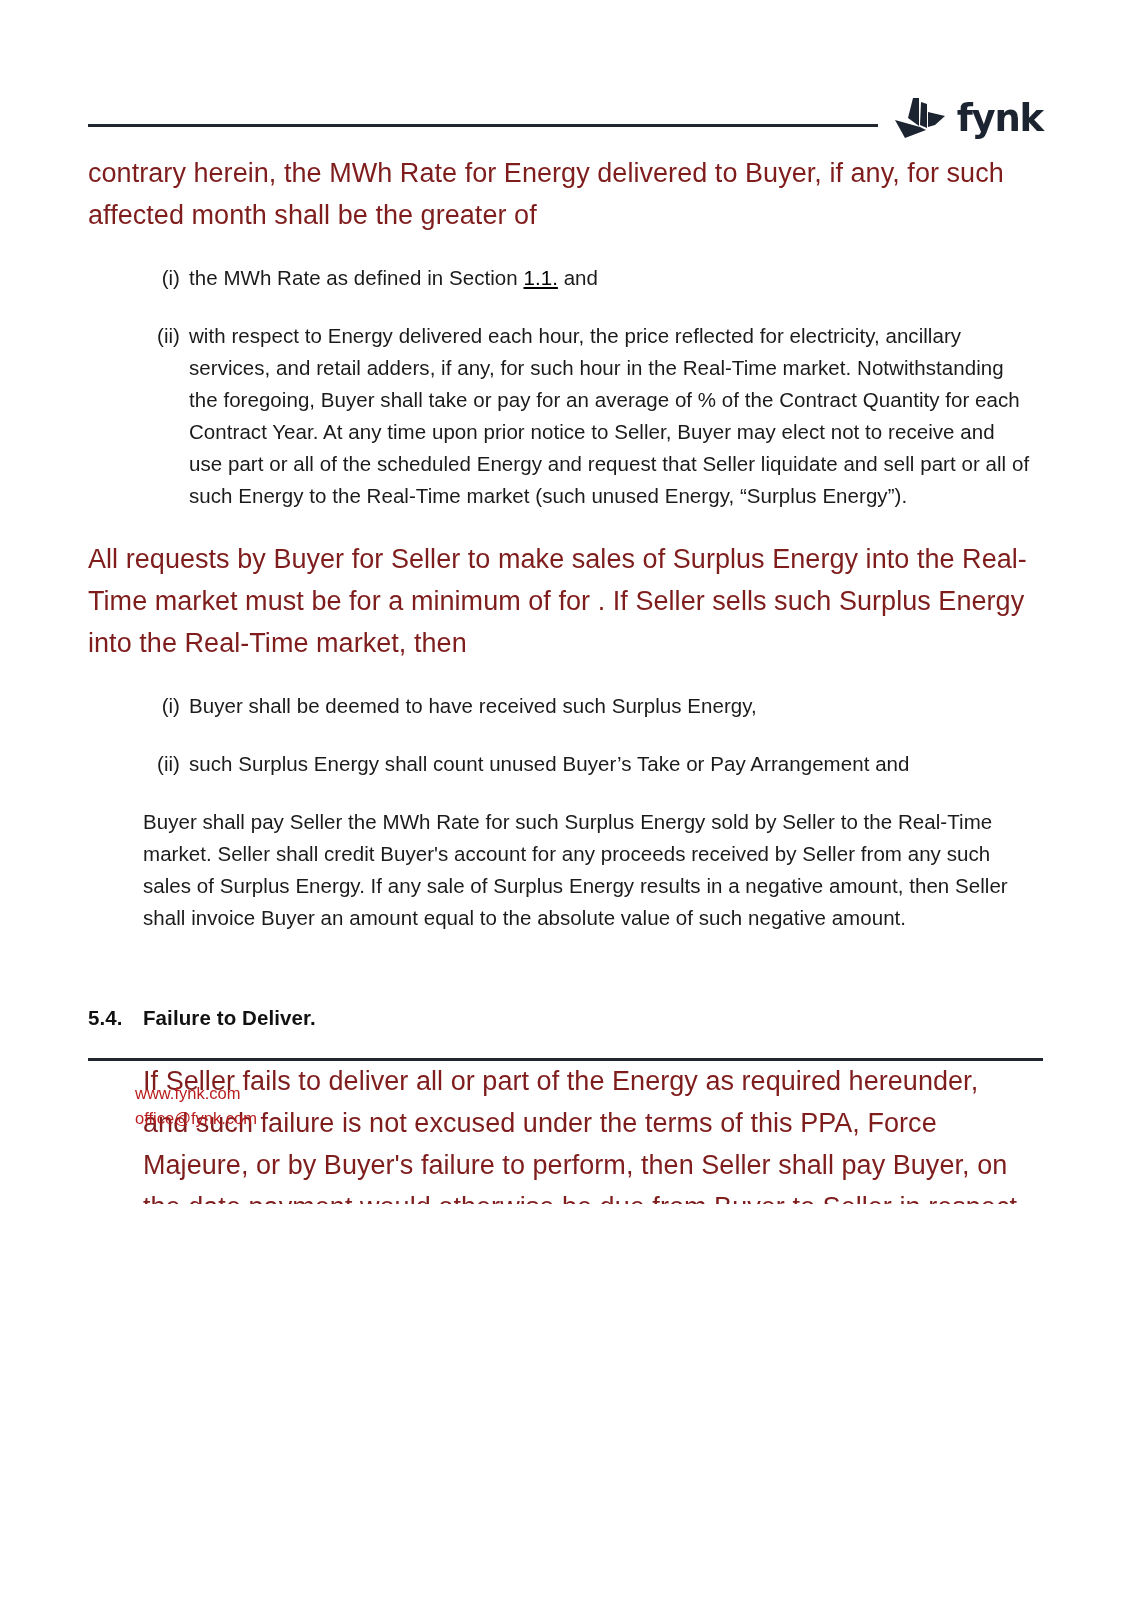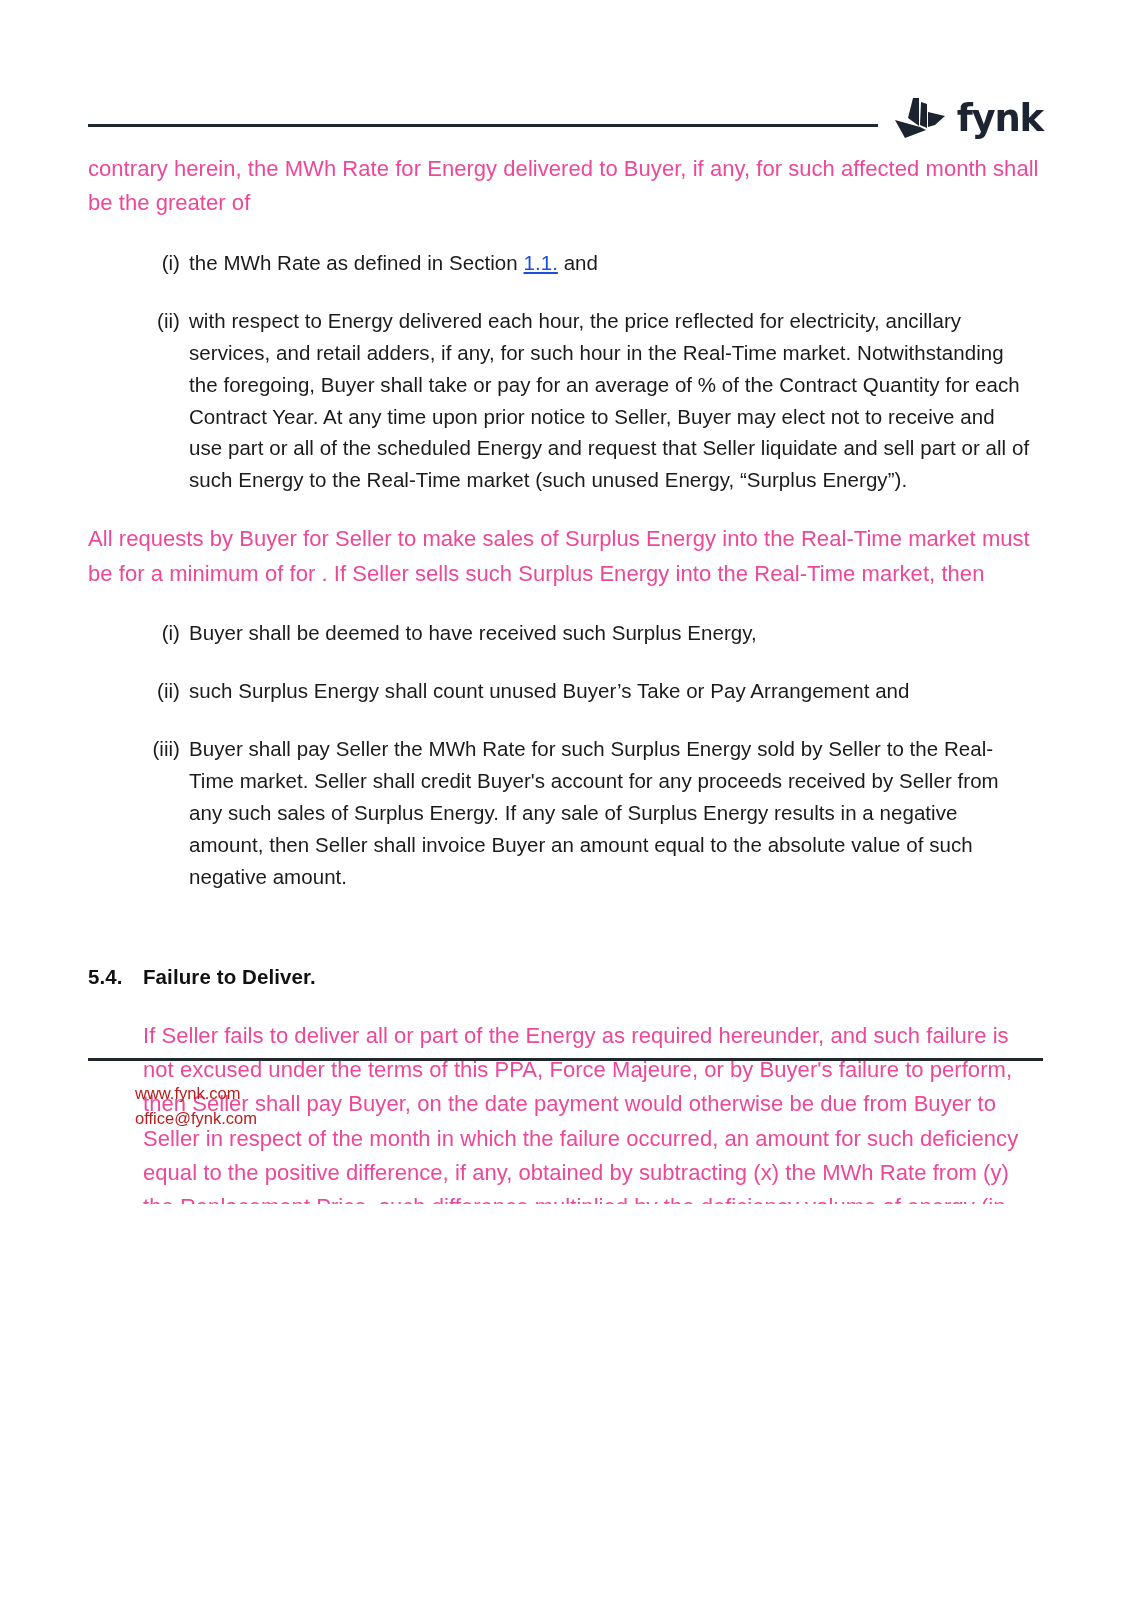--- a/index.html
+++ b/index.html
@@ -62,23 +62,23 @@
   
   .content {
     position: absolute;
     top: 152px;
     left: 88px;
     width: 955px;
   }
 
   p.body-text {
     margin: 0 4px 26px 0;
-    font-size: 22px;
+    font-size: 27px;
     line-height: 1.56;
-    color: #ec4899;
+    color: #7f1d1d;
     letter-spacing: 0.05px;
   }
   p.body-text.indent {
     margin-left: 55px;
     width: 885px;
   }
 
   
   .roman-item {
     display: flex;
@@ -100,21 +100,21 @@
     width: 890px;
   }
   .roman-item .marker-text {
     white-space: nowrap;
   }
   .roman-item .text {
     flex: 1 1 auto;
   }
 
   a.xref {
-    color: #1d4ed8;
+    color: #000000;
     text-decoration: underline;
   }
 
   
   .section-heading {
     display: flex;
     align-items: baseline;
     margin: 0;
     font-size: 20.5px;
     font-weight: bold;
@@ -195,21 +195,20 @@
       <span class="marker"><span class="marker-text">(i)</span></span>
       <span class="text">Buyer shall be deemed to have received such Surplus Energy,</span>
     </div>
 
     <div class="roman-item lvl1">
       <span class="marker"><span class="marker-text">(ii)</span></span>
       <span class="text">such Surplus Energy shall count unused Buyer’s Take or Pay Arrangement and</span>
     </div>
 
     <div class="roman-item lvl1">
-      <span class="marker"><span class="marker-text">(iii)</span></span>
       <span class="text">Buyer shall pay Seller the MWh Rate for such Surplus Energy sold by Seller to the Real-Time market. Seller shall credit Buyer's account for any proceeds received by Seller from any such sales of Surplus Energy. If any sale of Surplus Energy results in a negative amount, then Seller shall invoice Buyer an amount equal to the absolute value of such negative amount.</span>
     </div>
 
     <div class="spacer-lg"></div>
 
     <div class="section-heading">
       <span class="num">5.4.</span>
       <span class="title">Failure to Deliver.</span>
     </div>
 

